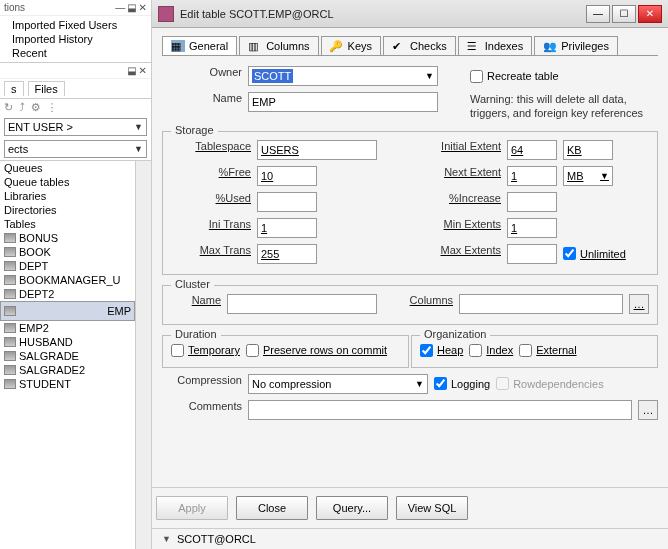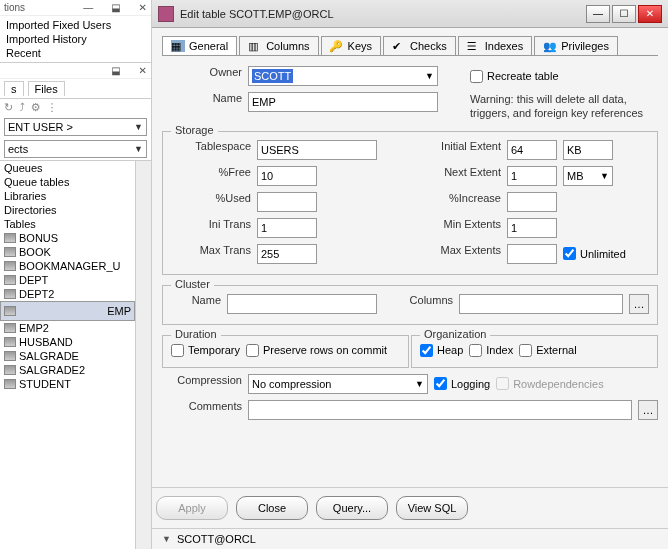--- a/index.html
+++ b/index.html
@@ -1,22 +1,22 @@
 <!DOCTYPE html>
 <html><head>
 <meta charset="utf-8">
 <style>
 * { box-sizing: border-box; margin: 0; padding: 0; font-family: "Segoe UI", Tahoma, sans-serif; font-size: 11px; }
 body { background: #f0f0f0; width: 668px; height: 549px; overflow: hidden; display: flex; }
 .left-panel { width: 152px; height: 100%; background: #fff; border-right: 1px solid #ccc; display: flex; flex-direction: column; }
 .left-section { border-bottom: 1px solid #ccc; }
-.ls-header { display: flex; align-items: center; justify-content: flex-end; padding: 2px 4px; background: #fff; border-bottom: 1px solid #eee; gap:18px;}
+.ls-header { display: flex; align-items: center; justify-content: flex-end; padding: 2px 4px; background: #fff; border-bottom: 1px solid #eee; gap:2px;}
 .ls-header span { font-size:10px; color:#555; cursor:pointer;}
 .ls-body { padding: 2px 4px; }
-.ls-item { padding: 1px 2px; cursor: pointer; }
+.ls-item { padding: 1px 2px; cursor: pointer; margin-left: 6px; }
 .tab-strip { display:flex; padding:2px 4px; gap:4px; border-bottom:1px solid #ccc;}
 .tab-strip .tab { padding:1px 6px; border:1px solid #ccc; border-bottom:none; background:#fff; cursor:pointer;}
 .small-toolbar { display:flex; gap:6px; padding:2px 4px; color:#888;}
 .combo-row { display:flex; align-items:center; padding:2px 4px; gap:4px;}
 .combo { flex:1; border:1px solid #999; background:#fff; height:18px; display:flex; align-items:center; justify-content:space-between; padding:0 3px; cursor:pointer;}
 .combo .arrow { font-size:9px; color:#333;}
 .tree-list { overflow:auto; flex:1; }
 .tree-item { padding:1px 4px; cursor:pointer; display:flex; align-items:center; gap:3px;}
 .tree-item .ticon { width:12px; height:10px; background:linear-gradient(#999,#ccc); border:1px solid #888;}
 .tree-item.sel { background:#d0d8e8; }
@@ -35,29 +35,29 @@
 .tab-row .dtab.active { background:#fff;}
 .tab-row .dtab .ic { width:14px; height:12px; display:inline-block;}
 .form-area { display:flex; flex-direction:column; gap:6px;}
 .row { display:flex; gap:6px;}
 .row label.lbl { width:80px; text-align:right; color:#333;}
 .row label.lbl2 { width:90px; text-align:right; color:#333;}
 input[type=text], .sel { height:20px; border:1px solid #999; background:#fff; padding:0 3px; }
 .sel { display:flex; align-items:center; justify-content:space-between; cursor:pointer;}
 .sel .arrow { font-size:9px;}
 .ro { background:#eee; }
-.fieldset { border:1px solid #bbb; padding:8px 8px 10px 8px; position:relative; margin-top:4px;}
+.fieldset { border:1px solid #bbb; padding:8px 8px 10px 8px; position:relative; margin-top:4px;text-decoration:underline;}
 .fieldset .legend { position:absolute; top:-8px; left:8px; background:#f4f4f4; padding:0 4px; color:#333;}
 .two-col { display:flex; gap:2px;}
 .col { flex:1; display:flex; flex-direction:column; gap:6px;}
 .chk { display:flex; align-items:center; gap:4px;}
 .chk input { width:13px; height:13px;}
 .dotbtn { width:20px; height:20px; border:1px solid #999; background:#eee; display:flex; align-items:center; justify-content:center; cursor:pointer;}
 .btn-row { display:flex; gap:8px; justify-content:flex-start; padding:8px 4px; border-top:1px solid #ccc;}
-.btn { min-width:72px; height:24px; border:1px solid #888; background:linear-gradient(#fff,#e4e4e4); display:flex; align-items:center; justify-content:center; cursor:pointer; border-radius:10px;}
+.btn { min-width:72px; height:24px; border:1px solid #888; background:linear-gradient(#fff,#e4e4e4); display:flex; align-items:center; justify-content:center; cursor:pointer; border-radius:1px;}
 .btn.disabled { color:#999; border-color:#bbb; cursor:default;}
 .status-row { padding:4px 10px; border-top:1px solid #ccc; display:flex; align-items:center; gap:6px; background:#f4f4f4;}
 .status-row .tri { font-size:9px; color:#555; cursor:pointer;}
 .warning-text { color:#333; font-size:11px; line-height:1.3;}
 .sel .seltext { color:#000;}
 .highlight-sel .seltext { background:#3a6fd8; color:#fff; padding:1px 2px;}
 </style>
 </head>
 <body>
 
@@ -114,25 +114,25 @@
         <div class="tree-item">
           <span class="ticon"></span>
           <span>BONUS</span>
         </div>
         <div class="tree-item">
           <span class="ticon"></span>
           <span>BOOK</span>
         </div>
         <div class="tree-item">
           <span class="ticon"></span>
+          <span>DEPT</span>
+        </div>
+        <div class="tree-item">
+          <span class="ticon"></span>
           <span>BOOKMANAGER_U</span>
-        </div>
-        <div class="tree-item">
-          <span class="ticon"></span>
-          <span>DEPT</span>
         </div>
         <div class="tree-item">
           <span class="ticon"></span>
           <span>DEPT2</span>
         </div>
         <div class="tree-item sel">
           <span class="ticon"></span>
           <span>EMP</span>
         </div>
         <div class="tree-item">

